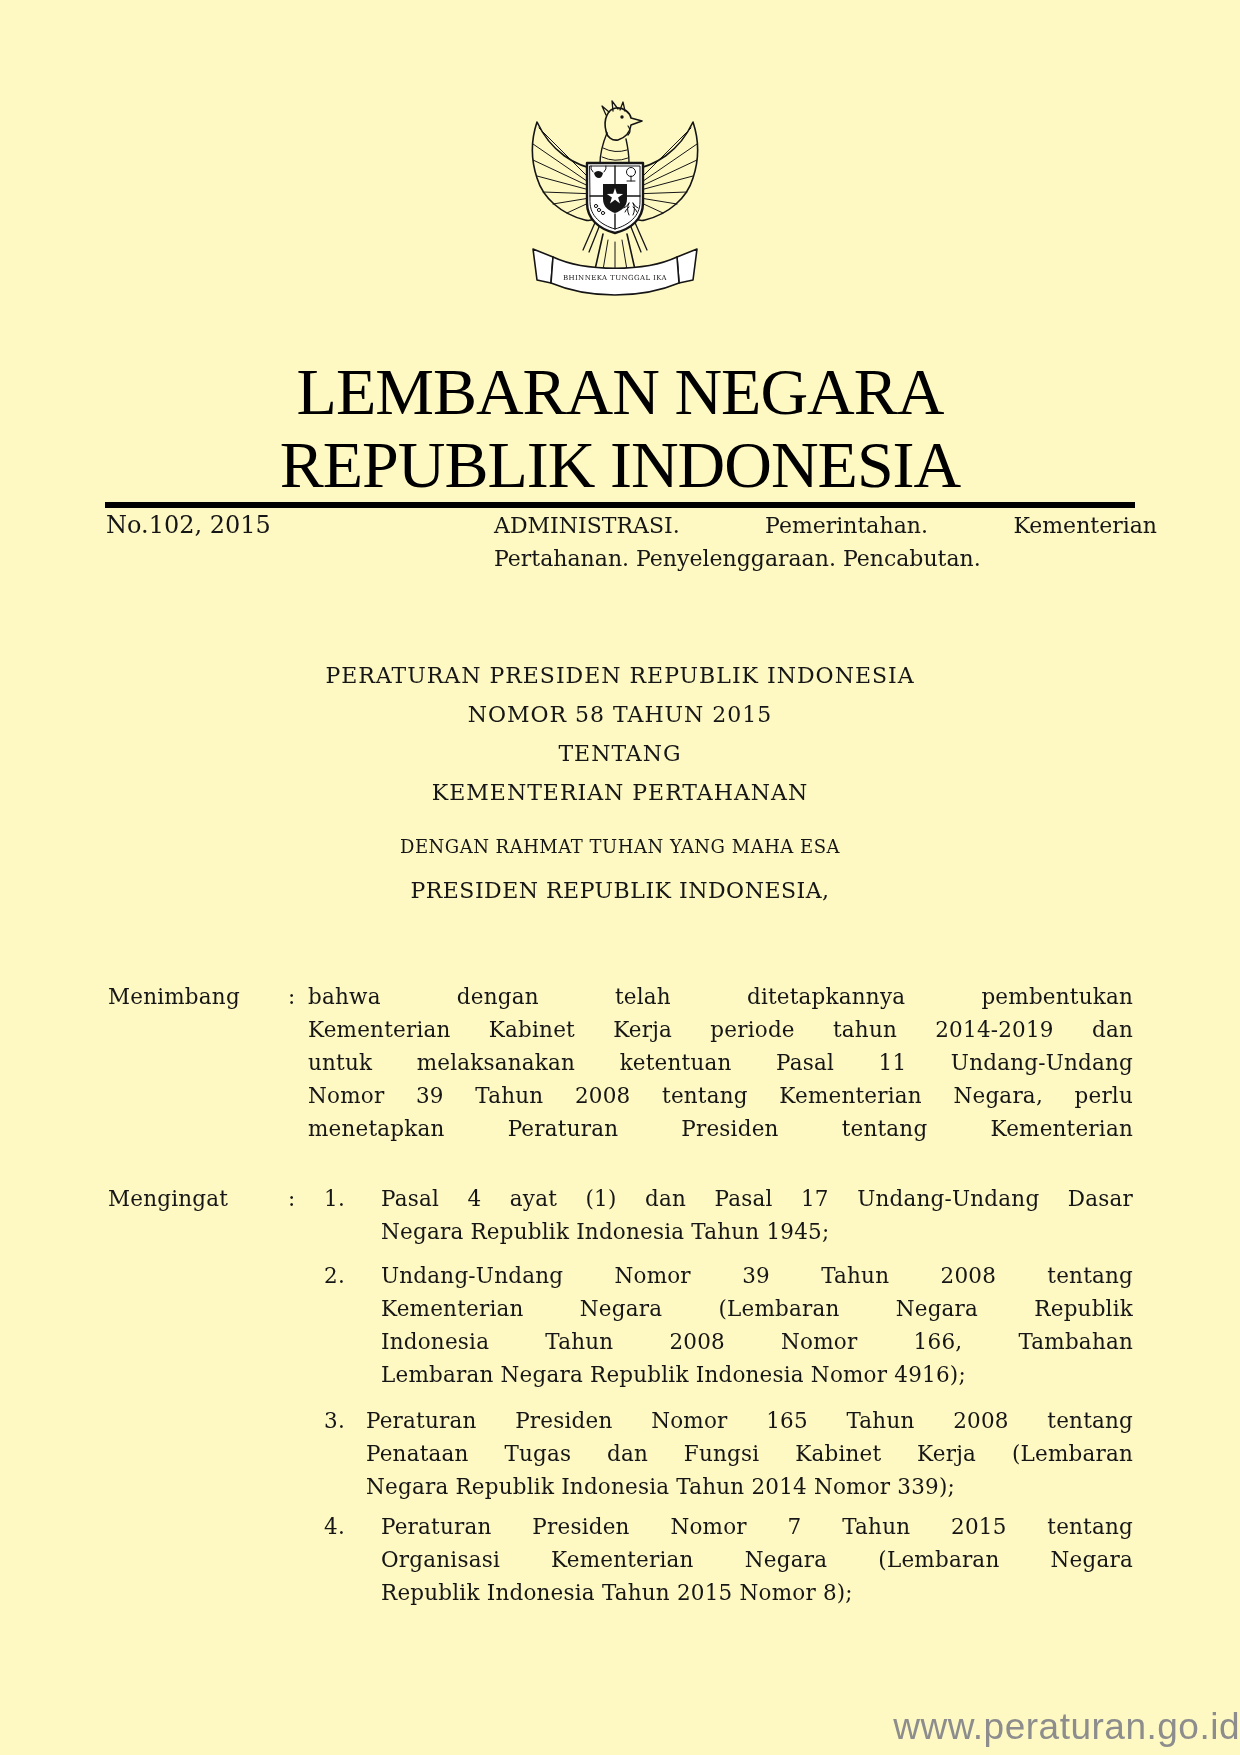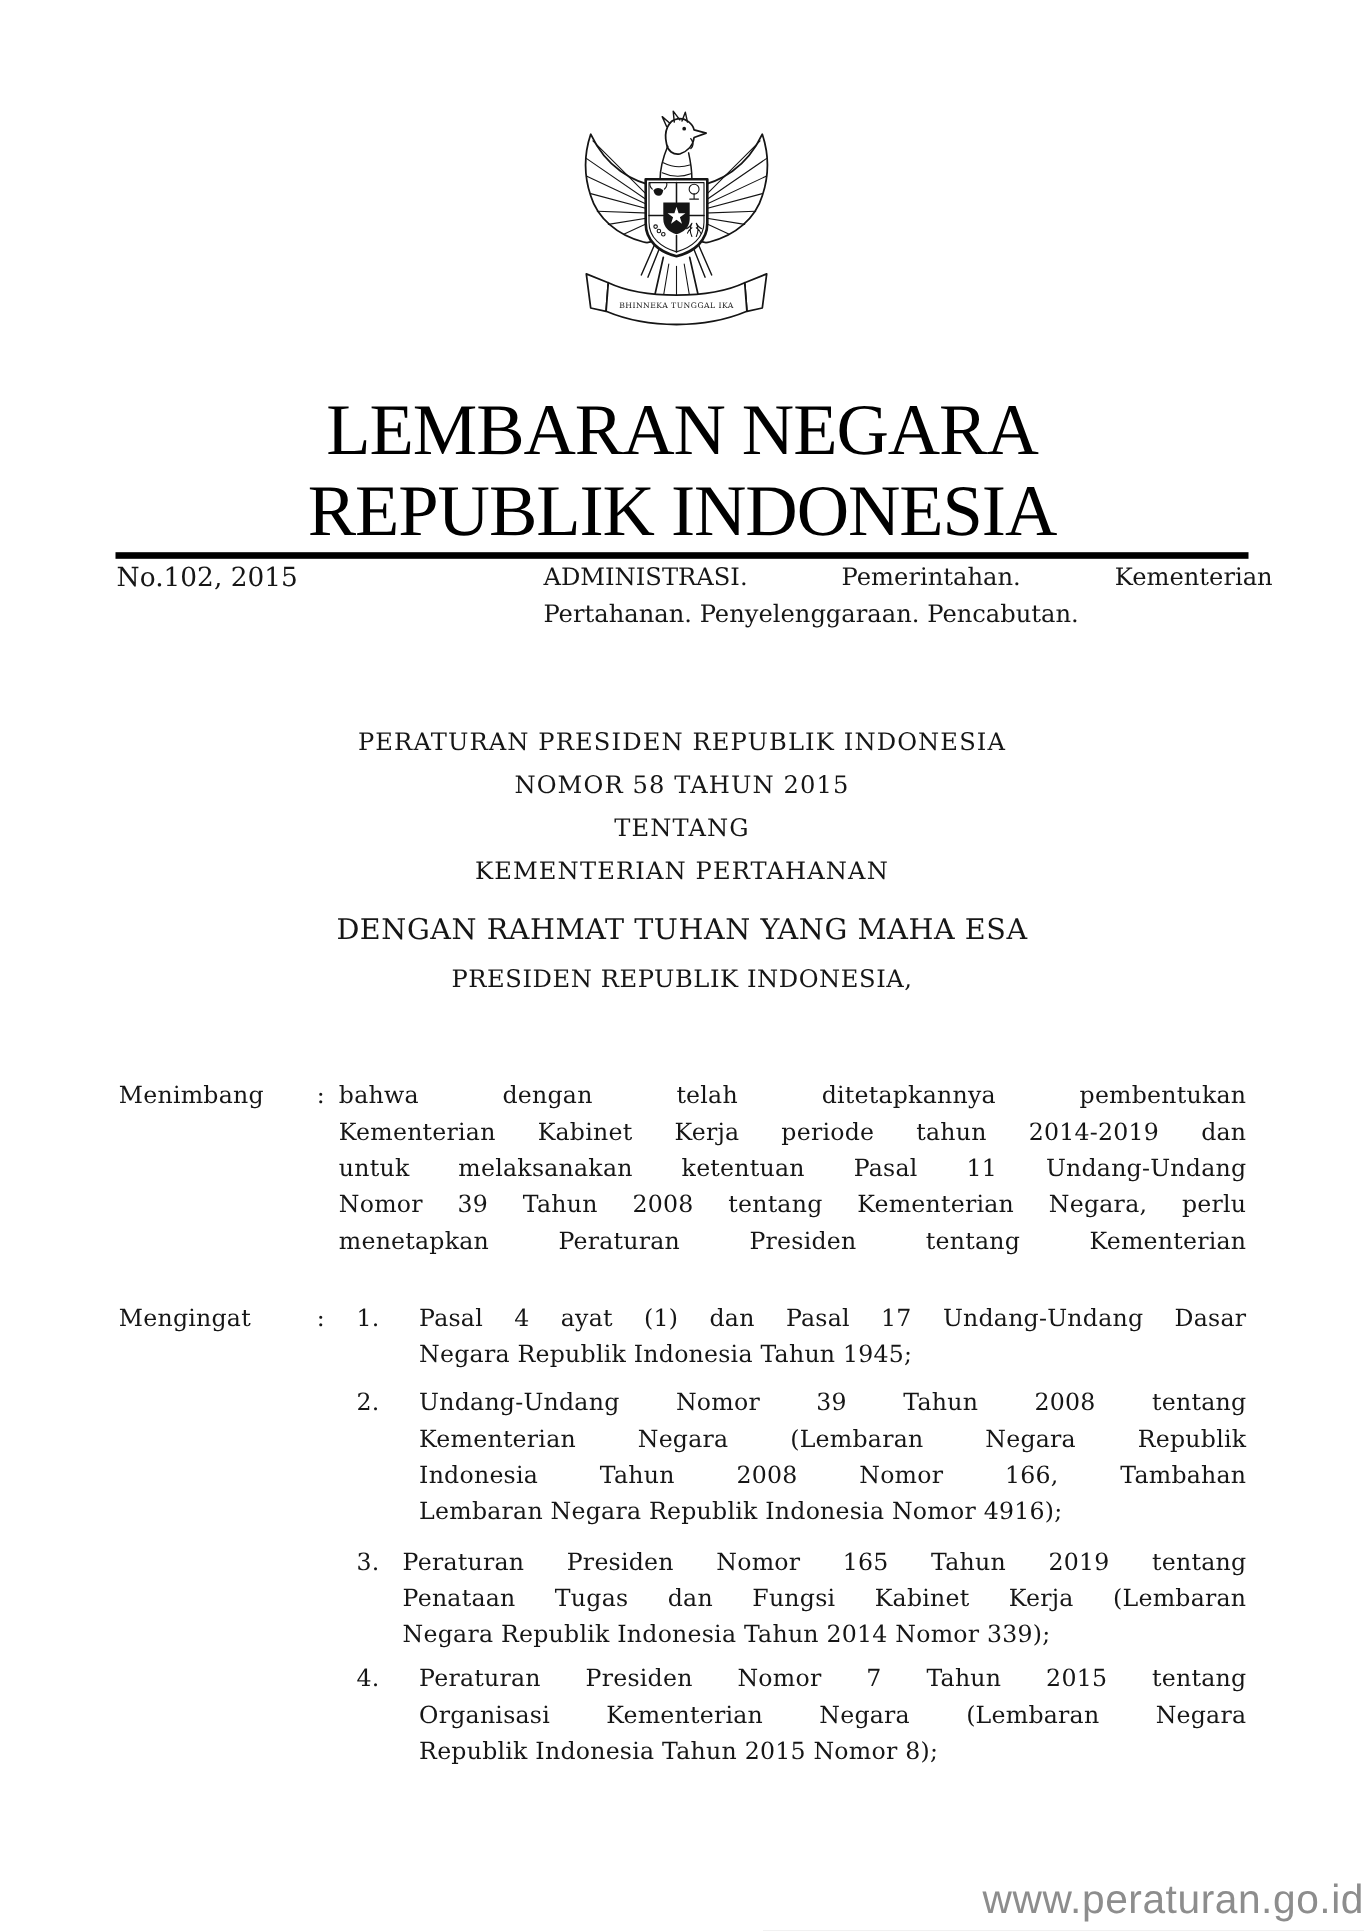--- a/index.html
+++ b/index.html
@@ -1,18 +1,18 @@
 <!DOCTYPE html>
 <html><head>
 <meta charset="utf-8">
 <style>
   html,body { margin:0; padding:0; background:#e8e8e8; }
   .page {
     position:relative; width:1240px; height:1755px; margin:0 auto;
-    background:#ffffff; color:#161616; overflow:hidden;
+    background:#fef9c3; color:#161616; overflow:hidden;
     font-family:"DejaVu Serif", serif;
   }
   .abs { position:absolute; }
 
   
   .masthead-title {
     left:105px; top:355px; width:1030px;
     font-family:"Liberation Serif", serif; font-weight:normal;
     font-size:66px; line-height:73px; letter-spacing:-1px;
     text-align:center; color:#000;
@@ -20,21 +20,21 @@
   .rule { left:105px; top:502px; width:1030px; height:6px; background:#000; }
 
   .meta-left { left:106px; top:509px; font-size:24px; line-height:33px; white-space:nowrap; }
   .meta-right { left:470px; top:509px; width:663px; font-size:22px; line-height:33px;margin-left:24px; }
 
   
   .doc-heading {
     left:105px; top:656px; width:1030px;
     font-size:22px; line-height:39px; letter-spacing:1px; text-align:center;
   }
-  .invocation { left:105px; top:830px; width:1030px; font-size:26px; line-height:33px; letter-spacing:0.5px; text-align:center; }
+  .invocation { left:105px; top:830px; width:1030px; font-size:18px; line-height:33px; letter-spacing:0.5px; text-align:center; }
   .authority  { left:105px; top:874px; width:1030px; font-size:22px; line-height:33px; letter-spacing:0.5px; text-align:center; }
 
   
   .body-row { left:0; top:0; width:1240px; font-size:21.5px; line-height:33px; letter-spacing:0.2px; }
   .row-label { position:absolute; left:108px; top:0; white-space:nowrap; }
   .row-colon { position:absolute; left:288px; top:0; }
   .para-lines { position:absolute; top:0; }
   .item-number { position:absolute; white-space:nowrap; }
 
   .jline { text-align:justify; text-align-last:justify; height:33px; }
@@ -134,21 +134,21 @@
     <div class="item-number" style="left:324px; top:77px;">2.</div>
     <div class="para-lines" style="left:381px; top:77px; width:752px;">
         <div class="jline">Undang-Undang Nomor 39 Tahun 2008 tentang</div>
         <div class="jline">Kementerian Negara (Lembaran Negara Republik</div>
         <div class="jline">Indonesia Tahun 2008 Nomor 166, Tambahan</div>
         <div class="jline last">Lembaran Negara Republik Indonesia Nomor 4916);</div>
       </div>
 
     <div class="item-number" style="left:324px; top:222px;">3.</div>
     <div class="para-lines" style="left:366px; top:222px; width:767px;">
-        <div class="jline">Peraturan Presiden Nomor 165 Tahun 2019 tentang</div>
+        <div class="jline">Peraturan Presiden Nomor 165 Tahun 2008 tentang</div>
         <div class="jline">Penataan Tugas dan Fungsi Kabinet Kerja (Lembaran</div>
         <div class="jline last">Negara Republik Indonesia Tahun 2014 Nomor 339);</div>
       </div>
 
     <div class="item-number" style="left:324px; top:328px;">4.</div>
     <div class="para-lines" style="left:381px; top:328px; width:752px;">
         <div class="jline">Peraturan Presiden Nomor 7 Tahun 2015 tentang</div>
         <div class="jline">Organisasi Kementerian Negara (Lembaran Negara</div>
         <div class="jline last">Republik Indonesia Tahun 2015 Nomor 8);</div>
       </div>

